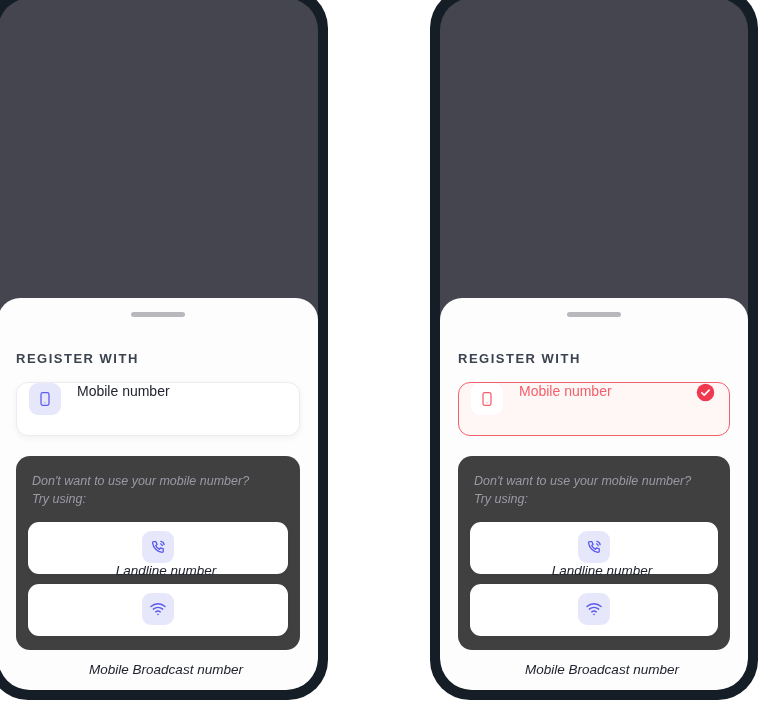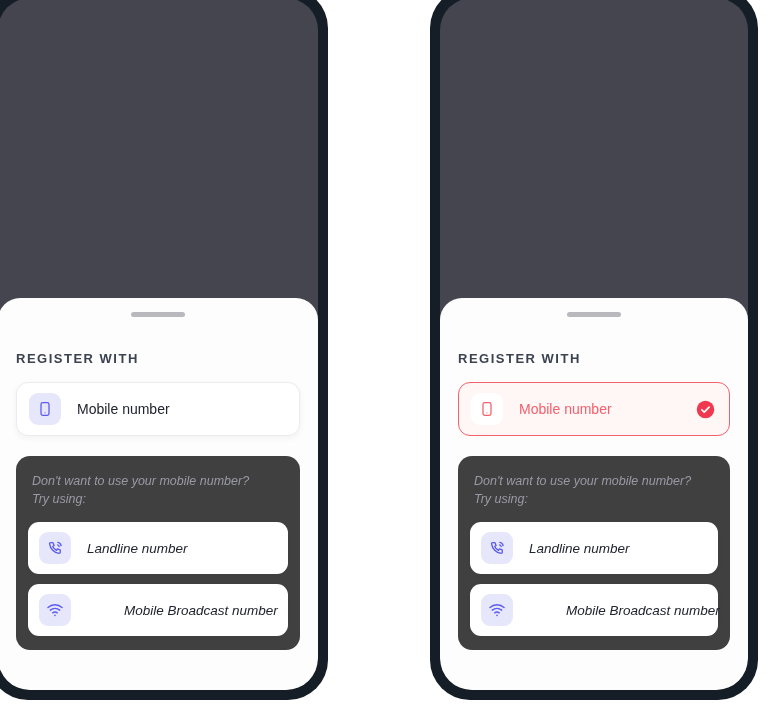--- a/index.html
+++ b/index.html
@@ -70,25 +70,24 @@
     font-weight: bold;
     letter-spacing: 1.5px;
     color: #3b4350;
     margin-bottom: 16px;
     flex: none;
   }
 
   
   .primary-card {
     display: flex;
-    align-items: center;
     background: #ffffff;
     border: 1px solid #ececf0;
     border-radius: 12px;
-    padding: 12px 12px;
+    padding: 0 12px;
     height: 54px;
     box-shadow: 0 2px 6px rgba(30,30,60,0.055);
     flex: none;
   }
   .primary-card.selected {
     background: #fff6f6;
     border: 1.6px solid #f4606c;
     box-shadow: none;
   }
 
@@ -138,20 +137,21 @@
   }
 
   .alt-card {
     display: flex;
     align-items: center;
     background: #ffffff;
     border-radius: 11px;
     padding: 9px 11px;
     height: 52px;
     box-shadow: 0 1px 4px rgba(30,30,60,0.05);
+    flex-direction: column;
   }
   .alt-card + .alt-card { margin-top: 10px; gap: 37px; }
 
   .alt-label {
     font-size: 13.5px;
     color: #20242e;
     margin-left: 16px;
     white-space: nowrap;
   }
 </style>

